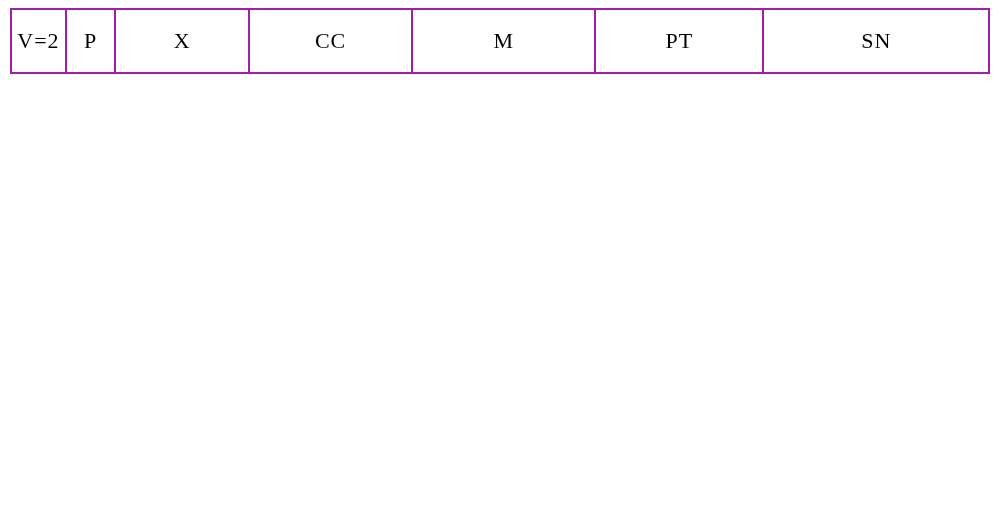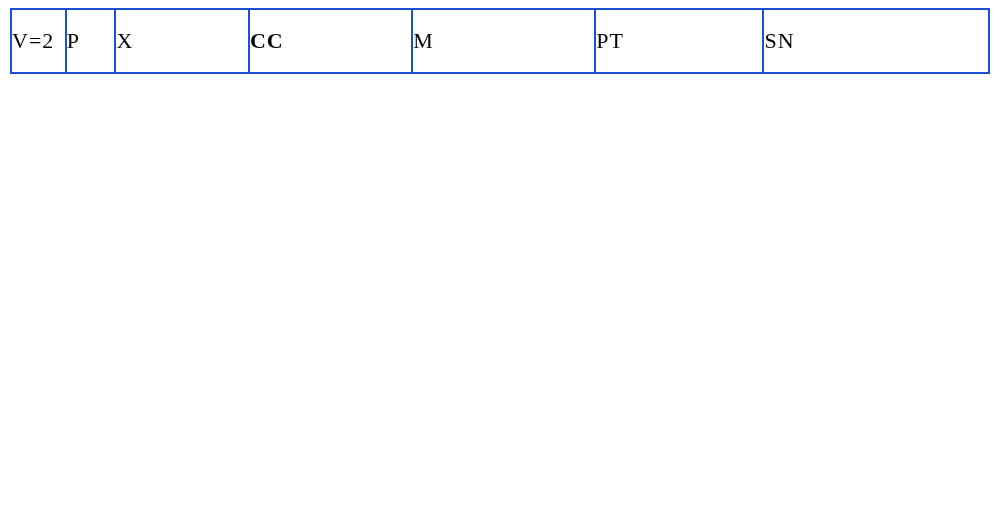--- a/index.html
+++ b/index.html
@@ -11,37 +11,37 @@
       background: #fff;
       font-family: "SimSun", "宋体", serif;
       padding: 0;
     }
     .packet-table {
       width: 980px;
       margin: 8px auto;
       border-collapse: collapse;
     }
     .packet-table td {
-      border: 2px solid #1d4ed8;
-      text-align: left;
+      border: 2px solid #a21caf;
+      text-align: center;
       vertical-align: middle;
       font-size: 22px;
       color: #000;
       letter-spacing: 1px;
     }
     .header-row td {
       height: 64px;
     }
     .body-row td {
       height: 148px;
     }
     .narrow1 { width: 55px; }
     .narrow2 { width: 50px; }
     .med1 { width: 135px; }
-    .med2 { width: 165px; font-weight: bold; }
+    .med2 { width: 165px; }
     .med3 { width: 185px; }
     .med4 { width: 170px; }
     .wide { width: 228px; }
   </style>
 </head>
 <body>
 
 <table class="packet-table">
   <tbody>
       <tr class="header-row">

